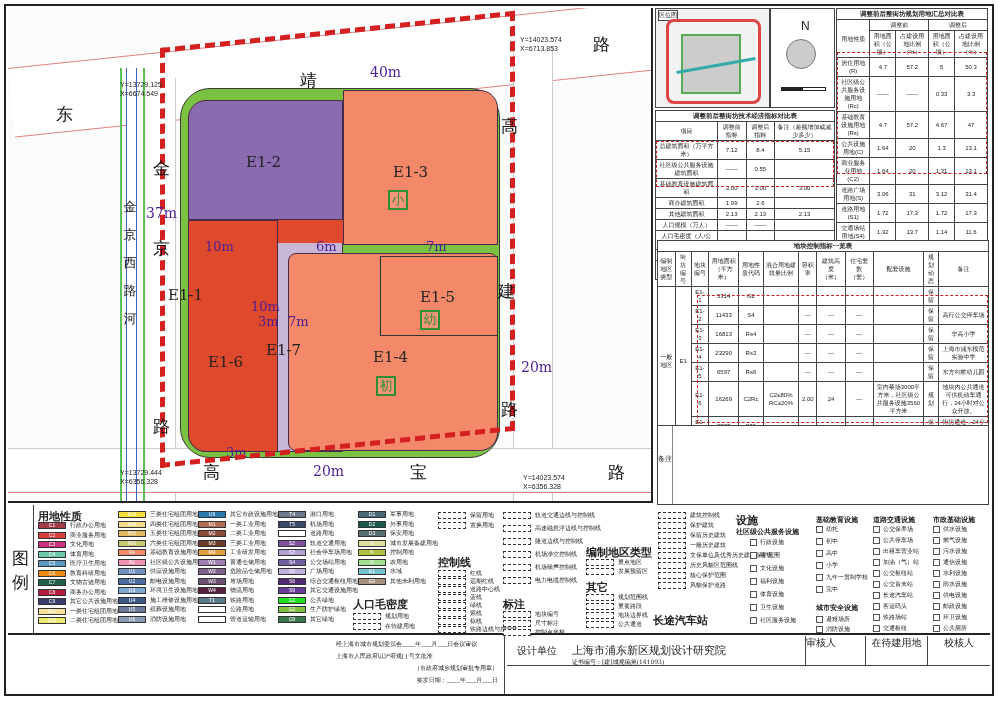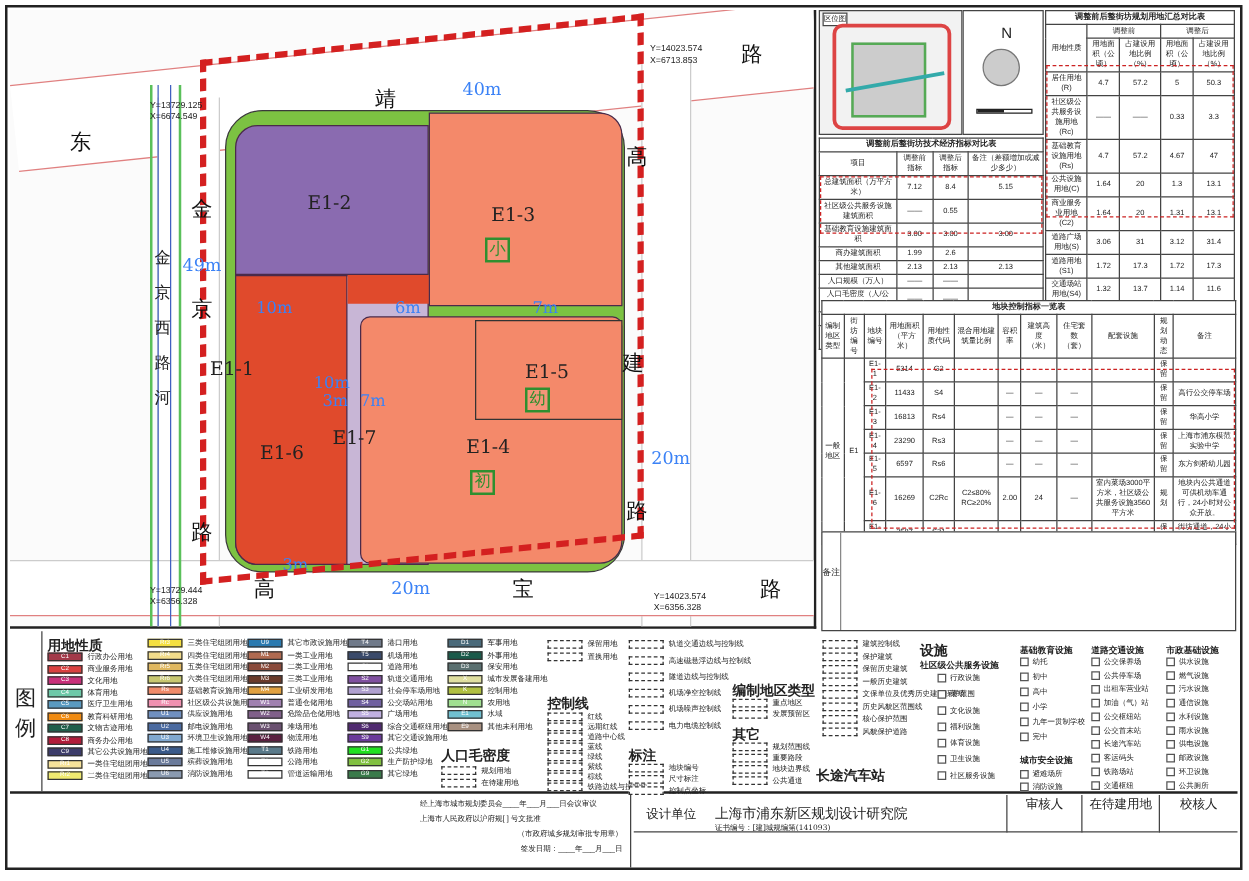--- a/index.html
+++ b/index.html
@@ -2,21 +2,21 @@
 <html><head>
 <meta charset="utf-8">
 <style>
 *{box-sizing:border-box;margin:0;padding:0}
 body{width:999px;height:705px;background:#fff;font-family:"DejaVu Serif",serif;position:relative;overflow:hidden;color:#222}
 .frame{position:absolute;left:4px;top:4px;width:990px;height:692px;border:2px solid #222;background:#fff}
 .abs{position:absolute}
 .map{position:absolute;left:8px;top:8px;width:645px;height:495px;background:#fbfbfb;overflow:hidden;border-right:2px solid #222;border-bottom:2px solid #222}
 .road{position:absolute;background:#fff}
 .lbl{position:absolute;font-size:17px;color:#111;line-height:1}
-.dim{position:absolute;font-size:13px;color:#3b82f6;line-height:1}
+.dim{position:absolute;font-size:13px;color:#4c1d95;line-height:1}
 .coord{position:absolute;font-size:7px;line-height:9px;color:#222;font-family:"Liberation Sans",sans-serif}
 .plot{position:absolute;border:1px solid #4a2a4a}
 .plot-id{position:absolute;font-size:15px;color:#222}
 .fac{position:absolute;width:20px;height:20px;border:2px solid #2f8f2f;color:#2f8f2f;font-size:13px;text-align:center;line-height:16px;background:rgba(255,255,255,0.1)}
 .redline{position:absolute;border:5px dashed #d42020}
 .tbl{position:absolute;border-collapse:collapse;font-size:6px;font-family:"Liberation Sans",sans-serif;background:#fff}
 .tbl td,.tbl th{border:1px solid #444;padding:1px 2px;text-align:center;font-weight:normal;line-height:8px}
 .tbl .cap{font-weight:bold;font-size:6.5px}
 .dash-box{position:absolute;border:1.5px dashed #c22}
 .legend{position:absolute;left:8px;top:505px;width:982px;height:130px;border-bottom:2px solid #222}
@@ -73,21 +73,21 @@
   <span class="dim" style="left:280px;top:307px">7m</span>
   <span class="dim" style="left:218px;top:438px">3m</span>
 
   <div class="redline" style="left:152px;top:40px;width:355px;height:420px;transform:skewY(-6deg);transform-origin:0 100%;border-top-width:5px"></div>
 
   <span class="lbl" style="left:292px;top:64px">靖</span>
   <span class="dim" style="left:362px;top:57px;font-size:14px">40m</span>
   <span class="lbl" style="left:585px;top:28px">路</span>
   <span class="lbl" style="left:48px;top:98px">东</span>
   <span class="lbl" style="left:145px;top:152px">金</span>
-  <span class="dim" style="left:138px;top:198px;font-size:14px">49m</span>
+  <span class="dim" style="left:138px;top:198px;font-size:14px">37m</span>
   <span class="lbl" style="left:145px;top:232px">京</span>
   <span class="lbl" style="left:145px;top:410px">路</span>
   <span class="lbl" style="left:493px;top:110px">高</span>
   <span class="lbl" style="left:490px;top:275px">建</span>
   <span class="dim" style="left:513px;top:352px;font-size:14px">20m</span>
   <span class="lbl" style="left:493px;top:393px">路</span>
   <span class="lbl" style="left:195px;top:456px">高</span>
   <span class="dim" style="left:305px;top:456px;font-size:14px">20m</span>
   <span class="lbl" style="left:402px;top:456px">宝</span>
   <span class="lbl" style="left:600px;top:456px">路</span>
@@ -949,16 +949,16 @@
     <div>经上海市城市规划委员会____年___月___日会议审议</div>
     <div>上海市人民政府以沪府规[      ]      号文批准</div>
     <div style="text-align:right">（市政府城乡规划审批专用章）</div>
     <div style="text-align:right">签发日期：____年___月___日</div>
   </div>
   <div class="t-cell" style="left:499px;top:0;width:298px;height:30px;border-bottom:1px solid #444;padding:3px 10px;font-family:'DejaVu Serif',serif">
     <span style="font-size:10px">设计单位</span>
     <span style="font-size:11px;margin-left:10px">上海市浦东新区规划设计研究院</span>
     <div style="font-size:6px;margin-left:55px">证书编号：[建]城规编第(141093)</div>
   </div>
-  <div class="t-cell" style="left:797px;top:0;width:60px;height:30px;border-left:1px solid #444;border-bottom:1px solid #444;font-size:10px;text-align:center;font-family:Liberation Mono, monospace">审核人</div>
+  <div class="t-cell" style="left:797px;top:0;width:60px;height:30px;border-left:1px solid #444;border-bottom:1px solid #444;font-size:10px;text-align:left;font-family:Liberation Mono, monospace">审核人</div>
   <div class="t-cell" style="left:857px;top:0;width:62px;height:30px;border-left:1px solid #444;border-bottom:1px solid #444;font-size:10px;text-align:center;font-family:'DejaVu Serif',serif">在待建用地</div>
   <div class="t-cell" style="left:919px;top:0;width:63px;height:30px;border-left:1px solid #444;border-bottom:1px solid #444;font-size:10px;text-align:center;font-family:'DejaVu Serif',serif">校核人</div>
 </div>
 
 </body></html>

